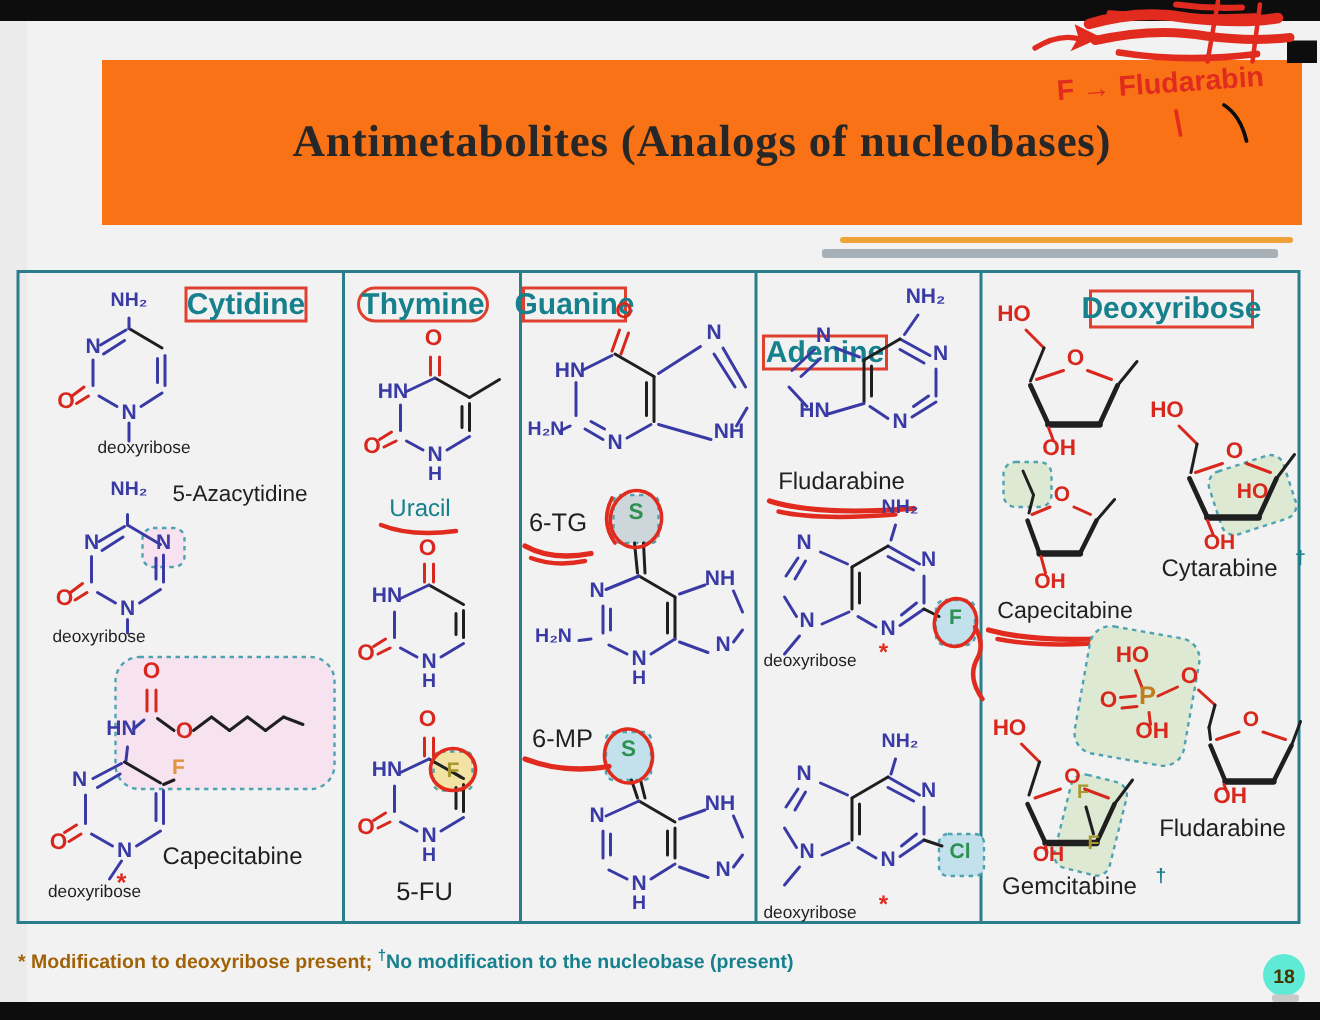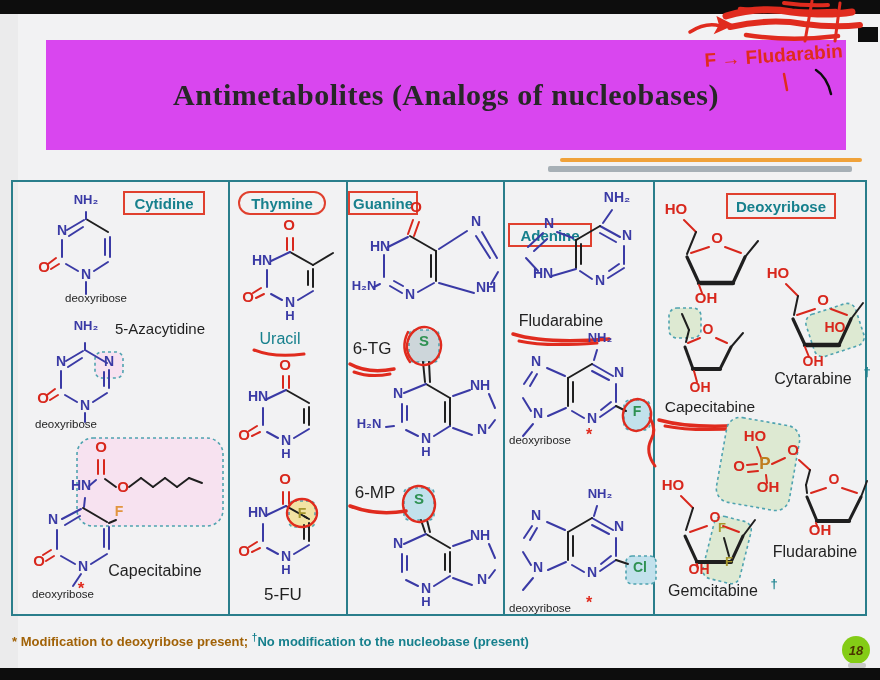--- a/index.html
+++ b/index.html
@@ -2,37 +2,37 @@
 <html><head>
 <meta charset="utf-8">
 <style>
   html,body{margin:0;padding:0}
   body{width:880px;height:680px;position:relative;overflow:hidden;background:#f2f2f3;
        font-family:"Liberation Sans",sans-serif}
   .abs{position:absolute}
   #bar-top{left:0;top:0;width:880px;height:14px;background:#0d0d0d}
   #bar-bottom{left:0;top:668px;width:880px;height:12px;background:#0d0d0d}
   #left-strip{left:0;top:14px;width:18px;height:654px;background:#ebebec}
-  #title-box{left:46px;top:40px;width:800px;height:110px;background:#d946ef}
+  #title-box{left:68px;top:40px;width:800px;height:110px;background:#f97316}
   #page-title{margin:0;width:100%;height:110px;display:flex;align-items:center;justify-content:center;
       font-family:"Liberation Serif",serif;font-weight:700;font-size:30px;color:#272727;letter-spacing:.5px}
   #decor-orange{left:560px;top:158px;width:302px;height:4px;background:#f0a23a;border-radius:2px}
   #decor-gray{left:548px;top:166px;width:304px;height:6px;background:#a7b0b6;border-radius:2px}
   #table{left:11px;top:180px;width:856px;height:436px;border:2px solid #2a7e8b;box-sizing:border-box}
   .divider{position:absolute;top:0;width:2px;height:432px;background:#2a7e8b}
   .header-box{position:absolute;border:2px solid #e0402e;color:#17808d;display:flex;align-items:center;
-      justify-content:center;font-size:15px;font-weight:600;box-sizing:border-box;background:transparent}
+      justify-content:center;font-size:20px;font-weight:600;box-sizing:border-box;background:transparent}
   svg.st{position:absolute;overflow:visible}
   svg.st text{font-family:"Liberation Sans",sans-serif}
   #footnote{left:12px;top:632px;width:720px;font-size:13px}
   #footnote .fn-red{color:#a16207;font-weight:600}
   #footnote .fn-teal{color:#17808d;font-weight:600}
   #footnote sup{font-size:10px}
-  #page-badge{left:842px;top:636px;width:28px;height:28px;border-radius:50%;background:#84cc16;
-      display:flex;align-items:center;justify-content:center;font-style:italic;font-weight:700;
+  #page-badge{left:842px;top:636px;width:28px;height:28px;border-radius:50%;background:#5eead4;
+      display:flex;align-items:center;justify-content:center;font-weight:700;
       font-size:13px;color:#4a3400}
   #badge-shadow{left:848px;top:663px;width:18px;height:5px;background:#c9c9c9;border-radius:2px}
 </style>
 </head>
 <body>
 
 <div class="abs" id="bar-top"></div>
 <div class="abs" id="left-strip"></div>
 
 <div class="abs" id="title-box">

